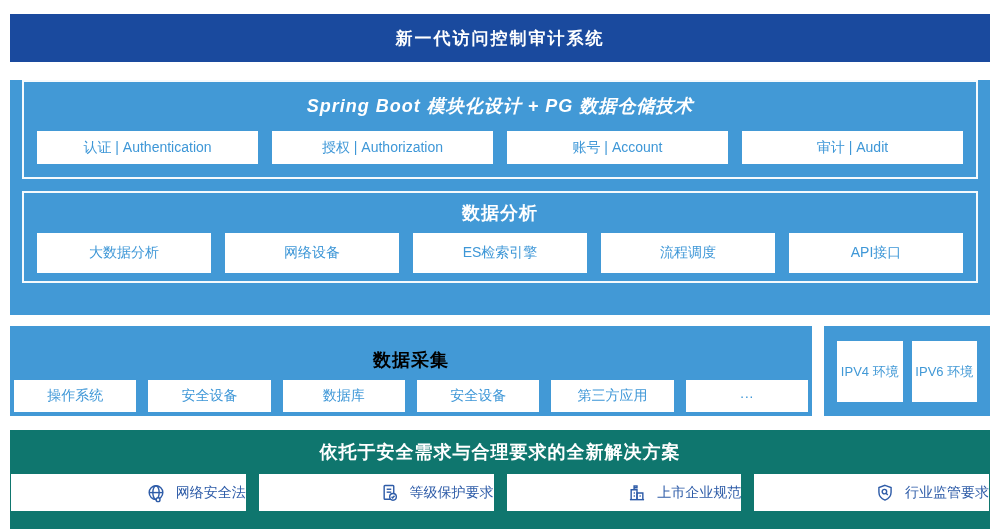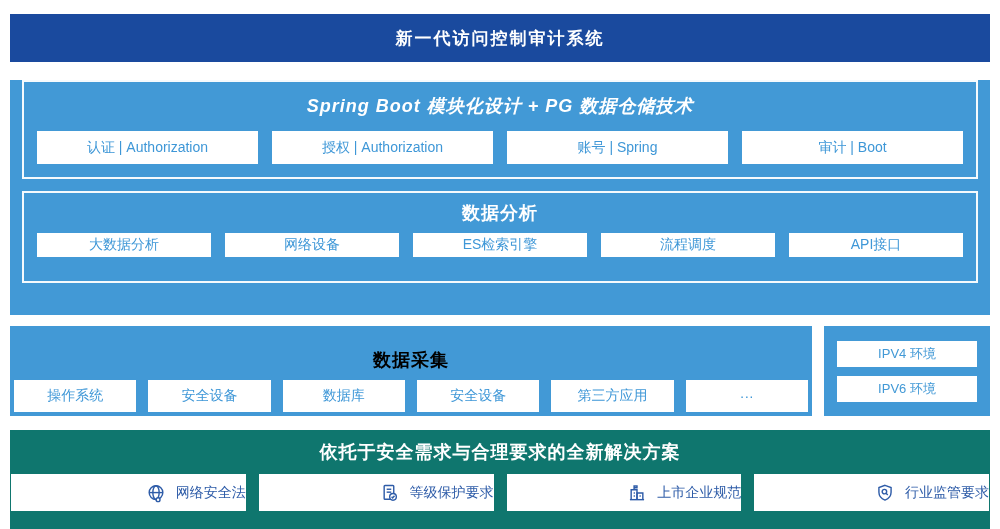--- a/index.html
+++ b/index.html
@@ -34,38 +34,38 @@
   .sub-panel.spring .panel-title { line-height: 49px; font-style: italic; }
   .sub-panel.analysis { height: 92px; padding: 0 13px; }
   .sub-panel.analysis .panel-title { line-height: 40px; }
 
   .module-row { display: flex; gap: 14px; }
   .wbox {
     flex: 1; background: #ffffff; height: 33px;
     display: flex; align-items: center; justify-content: center;
     color: #3e97d7; font-size: 14px; white-space: nowrap;
   }
-  .sub-panel.analysis .wbox { height: 24px; }
+  .sub-panel.analysis .wbox { height: 40px; }
 
   
   .mid-row { display: flex; gap: 12px; height: 90px; margin-bottom: 14px; }
   .collect {
     width: 802px; background: #4299d6; flex: none;
     display: flex; flex-direction: column;
   }
   .collect .panel-title {
     color: #000000; font-weight: bold; font-size: 18px; text-align: center;
     line-height: 40px; letter-spacing: 1px; padding-top: 14px;
   }
   .collect .module-row { padding: 0 4px; gap: 12px; }
   .collect .wbox { height: 32px; }
 
   .ip-panel {
     flex: 1; background: #4299d6; padding: 15px 13px 14px;
-    display: flex; flex-direction: column; gap: 9px;
+    display: flex; gap: 9px;
   }
   .ip-panel .wbox { height: auto; flex: 1; color: #4299d6; font-size: 13px; }
 
   
   .bottom-banner { height: 117px; background: #0f766e; padding: 0 1px; }
   .bottom-banner .panel-title {
     color: #fff; font-weight: bold; font-size: 18px; text-align: center;
     line-height: 44px; letter-spacing: 1px;
   }
   .solution-row { display: flex; gap: 13px; }
@@ -83,24 +83,24 @@
 
   <div class="top-banner">
     <div class="title">新一代访问控制审计系统</div>
   </div>
 
   <div class="arch">
 
     <div class="sub-panel spring">
       <div class="panel-title">Spring Boot 模块化设计 + PG 数据仓储技术</div>
       <div class="module-row">
-        <div class="wbox">认证 | Authorization</div>
+        <div class="wbox">认证 | Authentication</div>
         <div class="wbox">授权 | Authorization</div>
-        <div class="wbox">账号 | Spring</div>
-        <div class="wbox">审计 | Boot</div>
+        <div class="wbox">账号 | Account</div>
+        <div class="wbox">审计 | Audit</div>
       </div>
     </div>
 
     <div class="sub-panel analysis">
       <div class="panel-title">数据分析</div>
       <div class="module-row">
         <div class="wbox">大数据分析</div>
         <div class="wbox">网络设备</div>
         <div class="wbox">ES检索引擎</div>
         <div class="wbox">流程调度</div>

